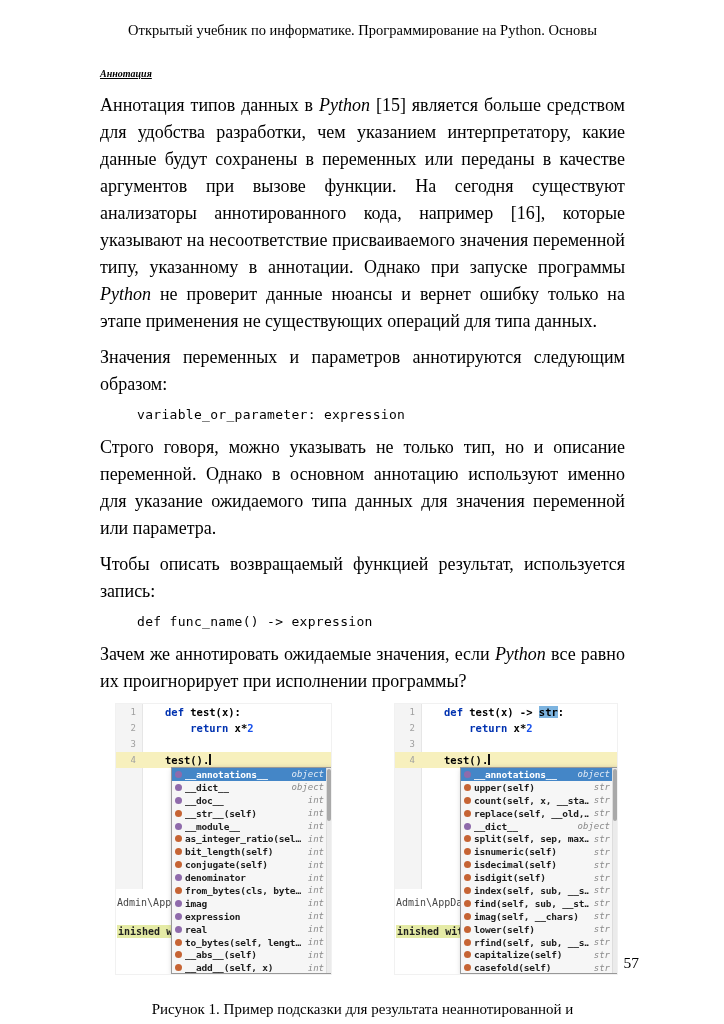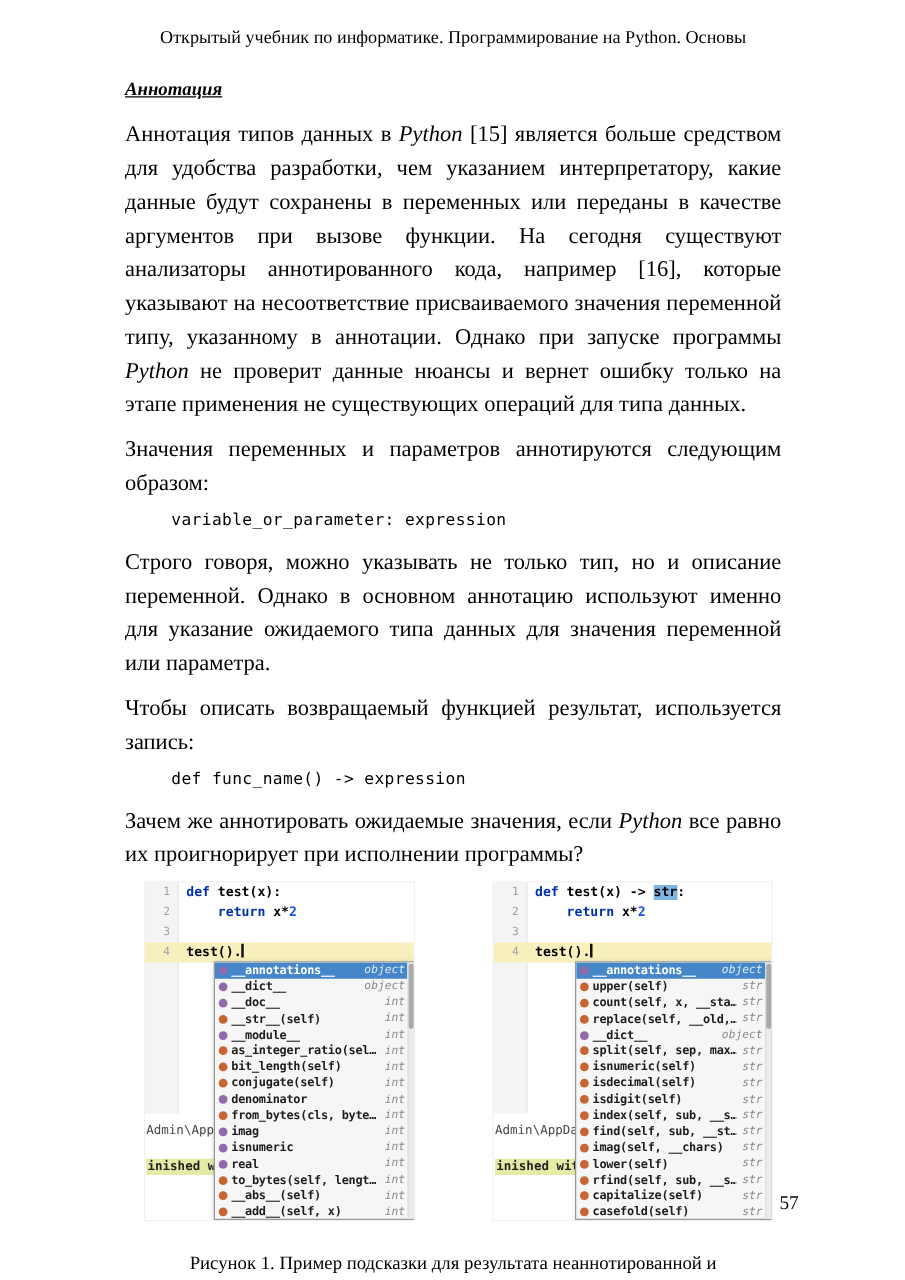--- a/index.html
+++ b/index.html
@@ -7,21 +7,21 @@
     width: 724px; height: 1024px; background: #ffffff;
     font-family: "Liberation Serif", serif; color: #000;
     overflow: hidden;
   }
   .page {
     position: relative; width: 673px; height: 1024px; box-sizing: border-box;
     padding: 22px 48px 0 100px; background: #fff;
   }
   .doc-header { text-align: center; font-size: 14.5px; margin: 0 0 24px 0; }
   .section-heading {
-    display: inline-block; font-size: 15px; font-weight: bold; font-style: italic;
+    display: inline-block; font-size: 10px; font-weight: bold; font-style: italic;
     text-decoration: underline; margin: 0 16px 13px 0;
   }
   .para { font-size: 18px; line-height: 1.5; text-align: justify; margin: 0 0 9px 0; }
   .em { font-style: italic; }
   .code-snippet {
     font-family: "DejaVu Sans Mono", monospace; font-size: 13px; color: #000000;
     margin: 4px 0 12px 37px; letter-spacing: 0.3px; white-space: pre;
   }
   
   .figure { display: flex; gap: 64px; padding-left: 16px; margin-top: 4px; }
@@ -38,21 +38,21 @@
   }
   .editor-lines { position: relative; }
   .code-line {
     display: flex; height: 16px; line-height: 16px;
     font-family: "DejaVu Sans Mono", monospace; font-size: 10.5px; font-weight: bold;
   }
   .gutter-num {
     box-sizing: border-box; flex: 0 0 26px; width: 26px; text-align: right; padding-right: 6px;
     color: #a0a0a0; font-weight: normal; font-size: 9px;
   }
-  .code-text { padding-left: 7px; white-space: pre; color: #000; }
+  .code-text { padding-left: 7px; white-space: pre; color: #000; margin-left: 16px; }
   .code-line.current { background: #f7f0bd; }
   .tok-kw  { color: #0032b0; }
   .tok-num { color: #1750eb; }
   .tok-hl  { background: #7db4e0; }
   .caret { display: inline-block; width: 1.5px; height: 11px; background: #111; vertical-align: -1px; }
   .console-pane {
     position: absolute; left: 0; right: 0; bottom: 0; height: 85px; background: #fff;
     font-family: "DejaVu Sans Mono", monospace;
   }
   .console-line { font-size: 10px; white-space: nowrap; overflow: hidden; }
@@ -198,21 +198,21 @@
               <span class="popup-label">from_bytes(cls, byte…</span>
               <span class="popup-type">int</span>
             </div>
             <div class="popup-item">
               <span class="completion-icon f"></span>
               <span class="popup-label">imag</span>
               <span class="popup-type">int</span>
             </div>
             <div class="popup-item">
               <span class="completion-icon f"></span>
-              <span class="popup-label">isnumeric</span>
+              <span class="popup-label">expression</span>
               <span class="popup-type">int</span>
             </div>
             <div class="popup-item">
               <span class="completion-icon f"></span>
               <span class="popup-label">real</span>
               <span class="popup-type">int</span>
             </div>
             <div class="popup-item">
               <span class="completion-icon m"></span>
               <span class="popup-label">to_bytes(self, lengt…</span>

